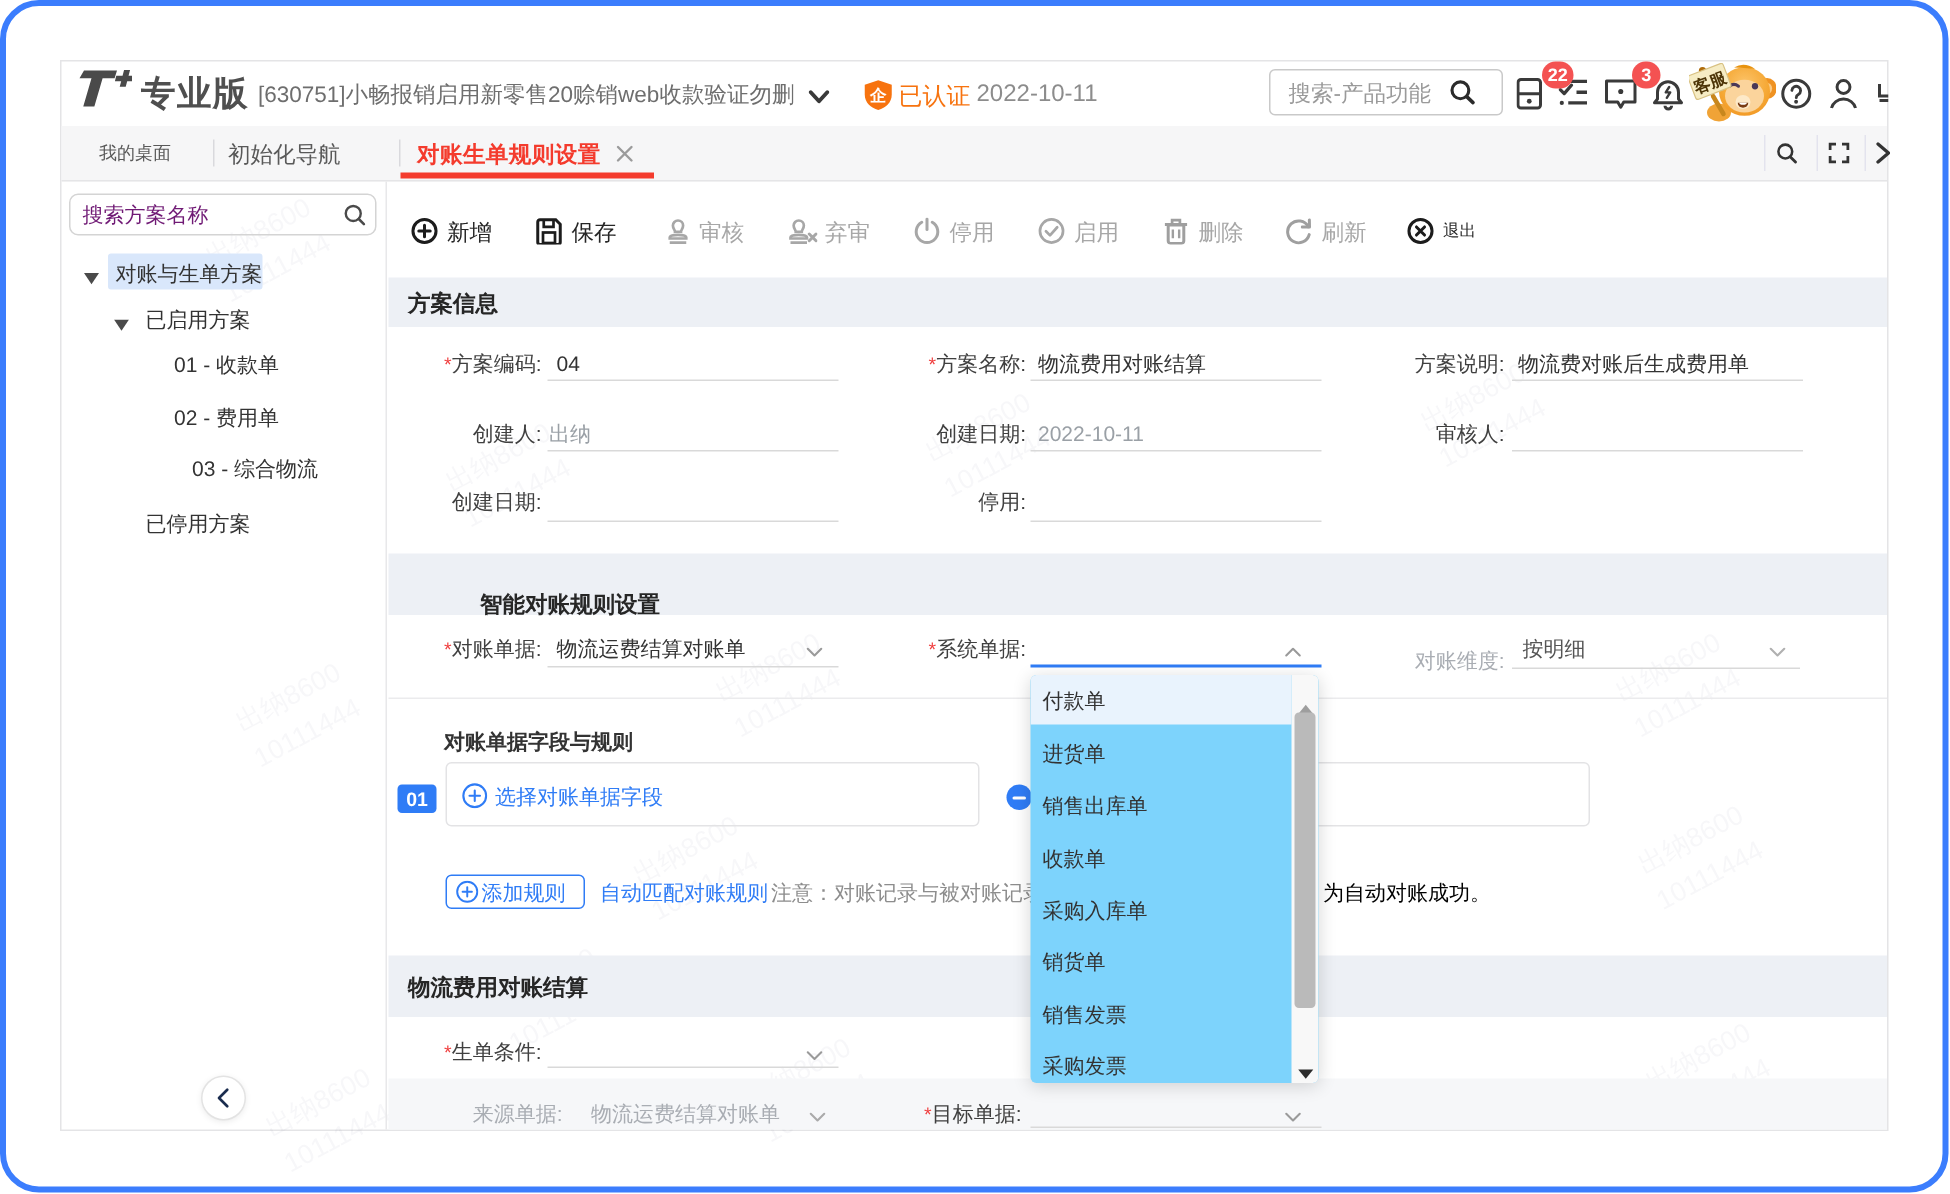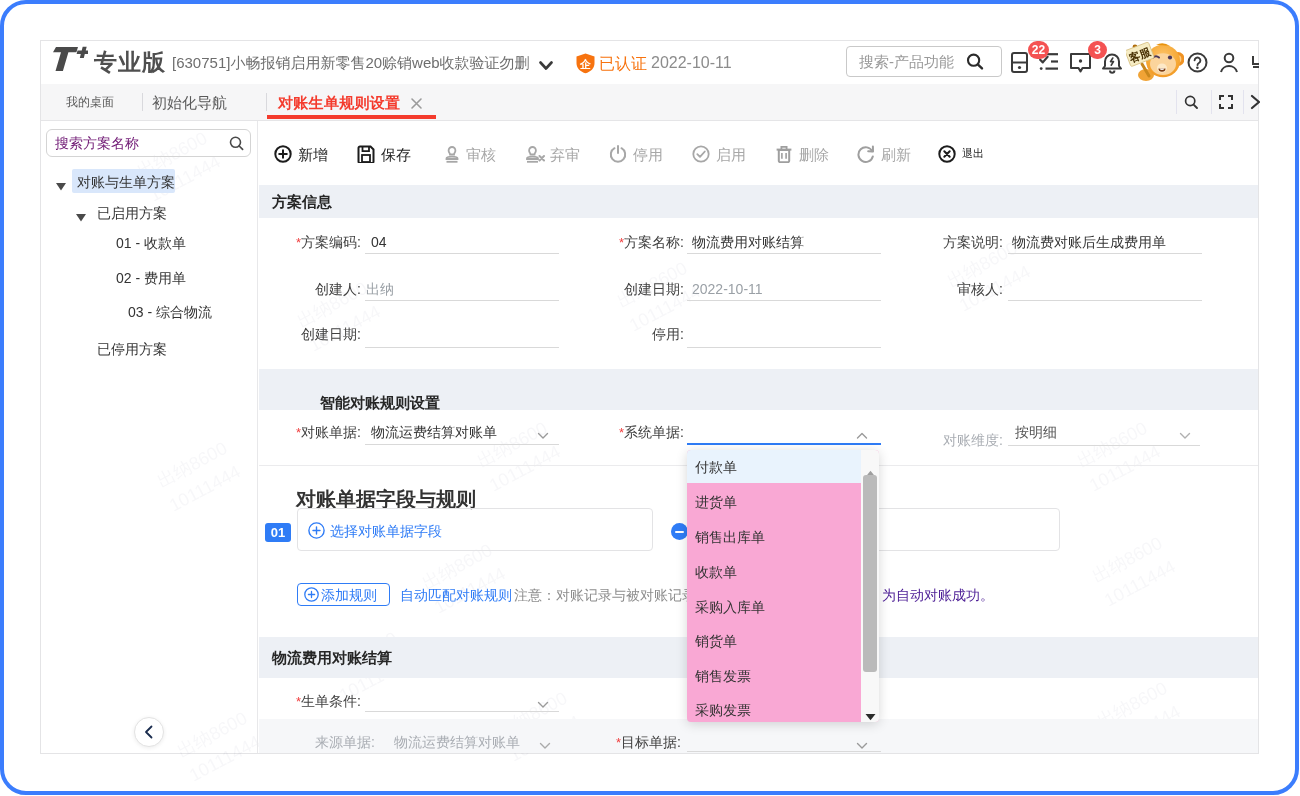--- a/index.html
+++ b/index.html
@@ -333,61 +333,61 @@
           <path d="M1.5,6 L6,1.5 L10.5,6" fill="none" stroke="#9a9a9a" stroke-width="1.4" stroke-linecap="round" stroke-linejoin="round"></path>
         </svg></div>
     <div class="lblr gray" style="left:900px;top:416px;width:103px;margin-top:16px;">对账维度:</div>
     <div class="val" style="left:1015px;top:424px;color:#555;">按明细</div>
     <div class="abs" style="left:1179px;top:426px;"><svg width="12" height="8" viewBox="0 0 12 8">
           <path d="M1.5,1.5 L6,6 L10.5,1.5" fill="none" stroke="#b0b0b0" stroke-width="1.4" stroke-linecap="round" stroke-linejoin="round"></path>
         </svg></div>
     <div class="ul" style="left:1008px;top:445px;width:192px;"></div>
     <div class="abs" style="left:259px;top:465px;width:999px;height:1px;background:#ebebed;"></div>
 
-    <div class="abs" style="left:296px;top:486px;font-size:20px;font-weight:bold;color:#333;">对账单据字段与规则</div>
+    <div class="abs" style="left:296px;top:486px;font-size:14px;font-weight:bold;color:#333;">对账单据字段与规则</div>
     <div class="abs" style="left:265px;top:523px;width:26px;height:19px;background:#2f7cf6;border-radius:3px;color:#fff;font-size:13px;font-weight:bold;text-align:center;line-height:19px;">01</div>
     <div class="abs" style="left:297px;top:508px;width:356px;height:43px;border:1px solid #e3e3e5;border-radius:4px;"></div>
     <div class="abs" style="left:308px;top:522px;"><svg width="17" height="17" viewBox="0 0 17 17">
           <circle cx="8.5" cy="8.5" r="7.6" fill="none" stroke="#2f7cf6" stroke-width="1.4"></circle>
           <path d="M8.5,5 V12 M5,8.5 H12" stroke="#2f7cf6" stroke-width="1.4" stroke-linecap="round"></path>
         </svg></div>
     <div class="abs" style="left:330px;top:523px;font-size:14px;color:#2f7cf6;">选择对账单据字段</div>
     <div class="abs" style="left:705px;top:508px;width:355px;height:43px;border:1px solid #e3e3e5;border-radius:4px;"></div>
     <div class="abs" style="left:671px;top:523px;width:17px;height:17px;background:#2f7cf6;border-radius:50%;"></div>
     <div class="abs" style="left:675px;top:530.5px;width:9px;height:2.4px;background:#fff;border-radius:1px;"></div>
 
     <div class="abs" style="left:297px;top:583px;width:93px;height:23px;border:1px solid #2f7cf6;border-radius:4px;"></div>
     <div class="abs" style="left:304px;top:587px;"><svg width="15" height="15" viewBox="0 0 15 15">
           <circle cx="7.5" cy="7.5" r="6.7" fill="none" stroke="#2f7cf6" stroke-width="1.3"></circle>
           <path d="M7.5,4.4 V10.6 M4.4,7.5 H10.6" stroke="#2f7cf6" stroke-width="1.3" stroke-linecap="round"></path>
         </svg></div>
     <div class="abs" style="left:321px;top:587px;font-size:14px;color:#2f7cf6;">添加规则</div>
     <div class="abs" style="left:400px;top:587px;font-size:14px;color:#2f7cf6;">自动匹配对账规则</div>
     <div class="abs" style="left:514px;top:587px;font-size:14px;color:#8d8d8d;">注意：对账记录与被对账记录映射的字</div>
-    <div class="abs" style="left:882px;top:587px;font-size:14px;color:#4c1d95;">为自动对账成功。</div>
+    <div class="abs" style="left:882px;top:587px;font-size:14px;color:#000000;">为自动对账成功。</div>
 
     <div class="lblr" style="left:270px;top:693px;width:91px;"><span class="star">*</span>生单条件:</div>
     <div class="abs" style="left:537px;top:695px;"><svg width="12" height="8" viewBox="0 0 12 8">
           <path d="M1.5,1.5 L6,6 L10.5,1.5" fill="none" stroke="#9a9a9a" stroke-width="1.4" stroke-linecap="round" stroke-linejoin="round"></path>
         </svg></div>
     <div class="ul" style="left:365px;top:711px;width:194px;"></div>
     <div class="abs" style="left:259px;top:719px;width:999px;height:34px;background:#f6f7f9;"></div>
     <div class="lblr gray" style="left:270px;top:734px;width:105px;">来源单据:</div>
     <div class="valg" style="left:394px;top:734px;color:#a9adb3;">物流运费结算对账单</div>
     <div class="abs" style="left:539px;top:736px;"><svg width="12" height="8" viewBox="0 0 12 8">
           <path d="M1.5,1.5 L6,6 L10.5,1.5" fill="none" stroke="#aaa" stroke-width="1.4" stroke-linecap="round" stroke-linejoin="round"></path>
         </svg></div>
     <div class="lblr" style="left:590px;top:734px;width:91px;"><span class="star">*</span>目标单据:</div>
     <div class="abs" style="left:856px;top:736px;"><svg width="12" height="8" viewBox="0 0 12 8">
           <path d="M1.5,1.5 L6,6 L10.5,1.5" fill="none" stroke="#9a9a9a" stroke-width="1.4" stroke-linecap="round" stroke-linejoin="round"></path>
         </svg></div>
     <div class="ul" style="left:687px;top:751px;width:194px;"></div>
   </div>
 
-  <div id="dropdown" class="abs" style="left:687px;top:450px;width:192px;height:272px;background:#f9a8d4;border-radius:4px;box-shadow:0 2px 12px rgba(0,0,0,0.16);z-index:50;overflow:hidden;padding-left:44px;">
+  <div id="dropdown" class="abs" style="left:687px;top:450px;width:192px;height:272px;background:#7dd3fc;border-radius:4px;box-shadow:0 2px 12px rgba(0,0,0,0.16);z-index:50;overflow:hidden;padding-left:44px;">
     <div class="abs" style="left:0;top:0;width:174px;height:33px;background:#e9f3fd;"></div>
     <div class="abs" style="left:8px;top:9px;font-size:14px;color:#333;">付款单</div>
     <div class="abs" style="left:8px;top:44px;font-size:14px;color:#333;">进货单</div>
     <div class="abs" style="left:8px;top:79px;font-size:14px;color:#333;">销售出库单</div>
     <div class="abs" style="left:8px;top:114px;font-size:14px;color:#333;">收款单</div>
     <div class="abs" style="left:8px;top:149px;font-size:14px;color:#333;">采购入库单</div>
     <div class="abs" style="left:8px;top:183px;font-size:14px;color:#333;">销货单</div>
     <div class="abs" style="left:8px;top:218px;font-size:14px;color:#333;">销售发票</div>
     <div class="abs" style="left:8px;top:252px;font-size:14px;color:#333;">采购发票</div>
 

